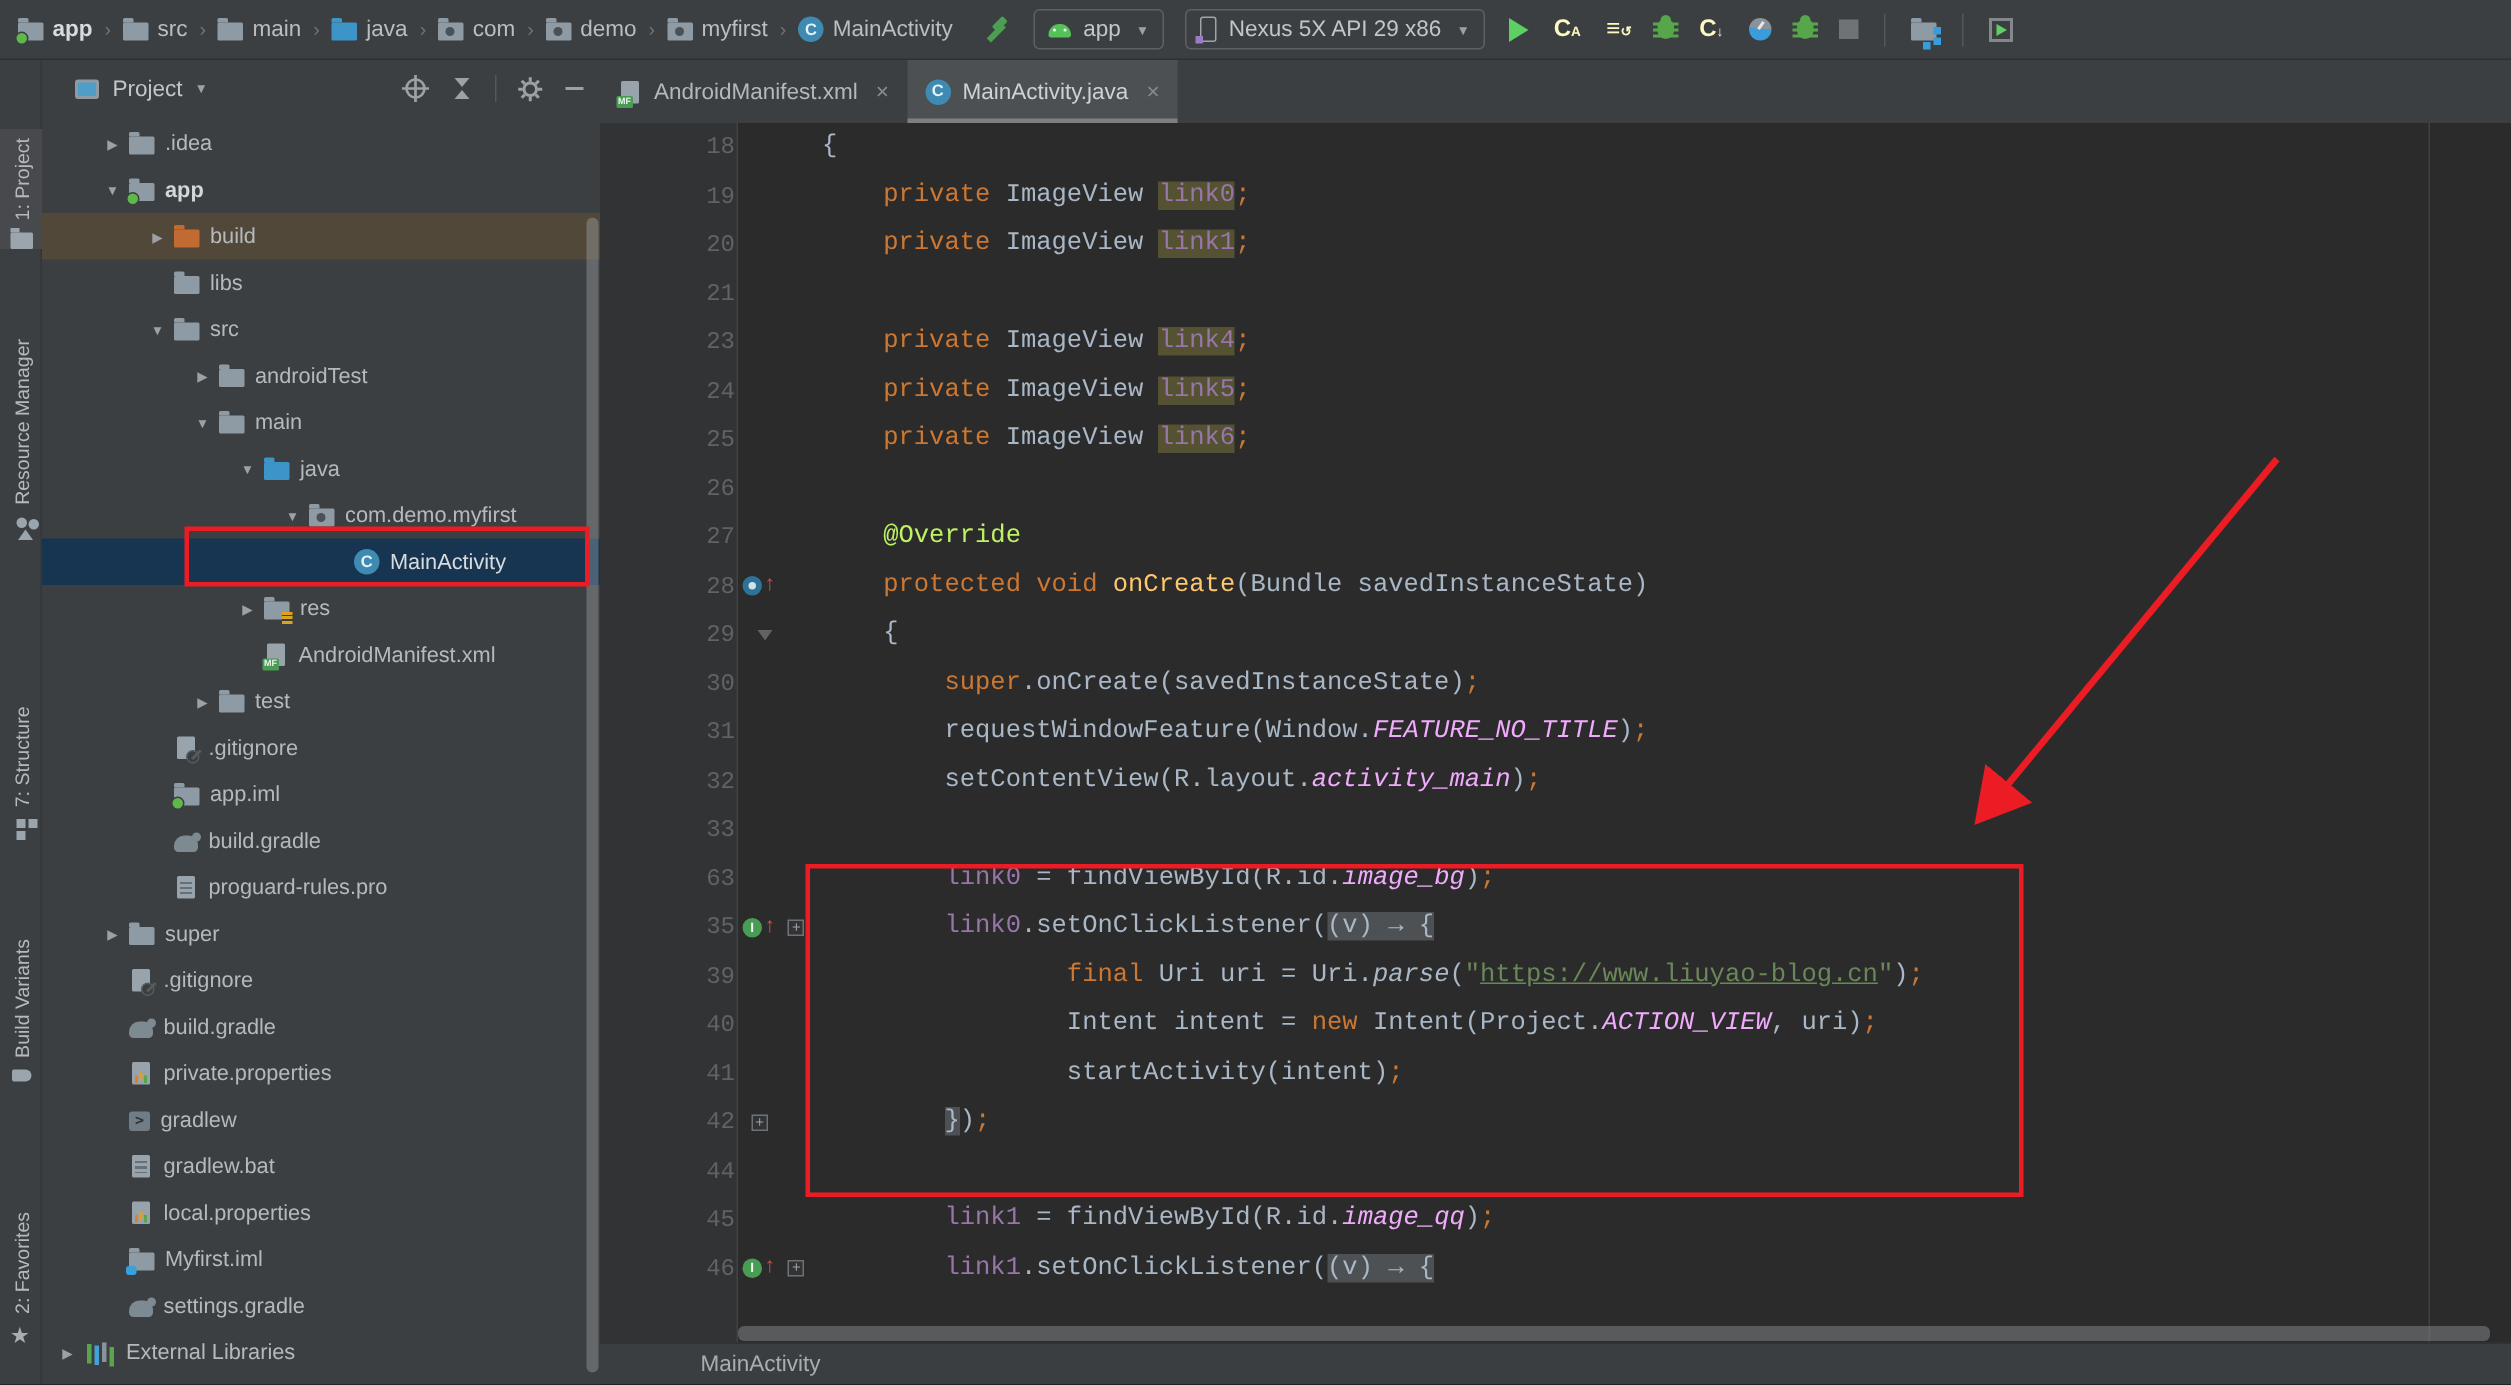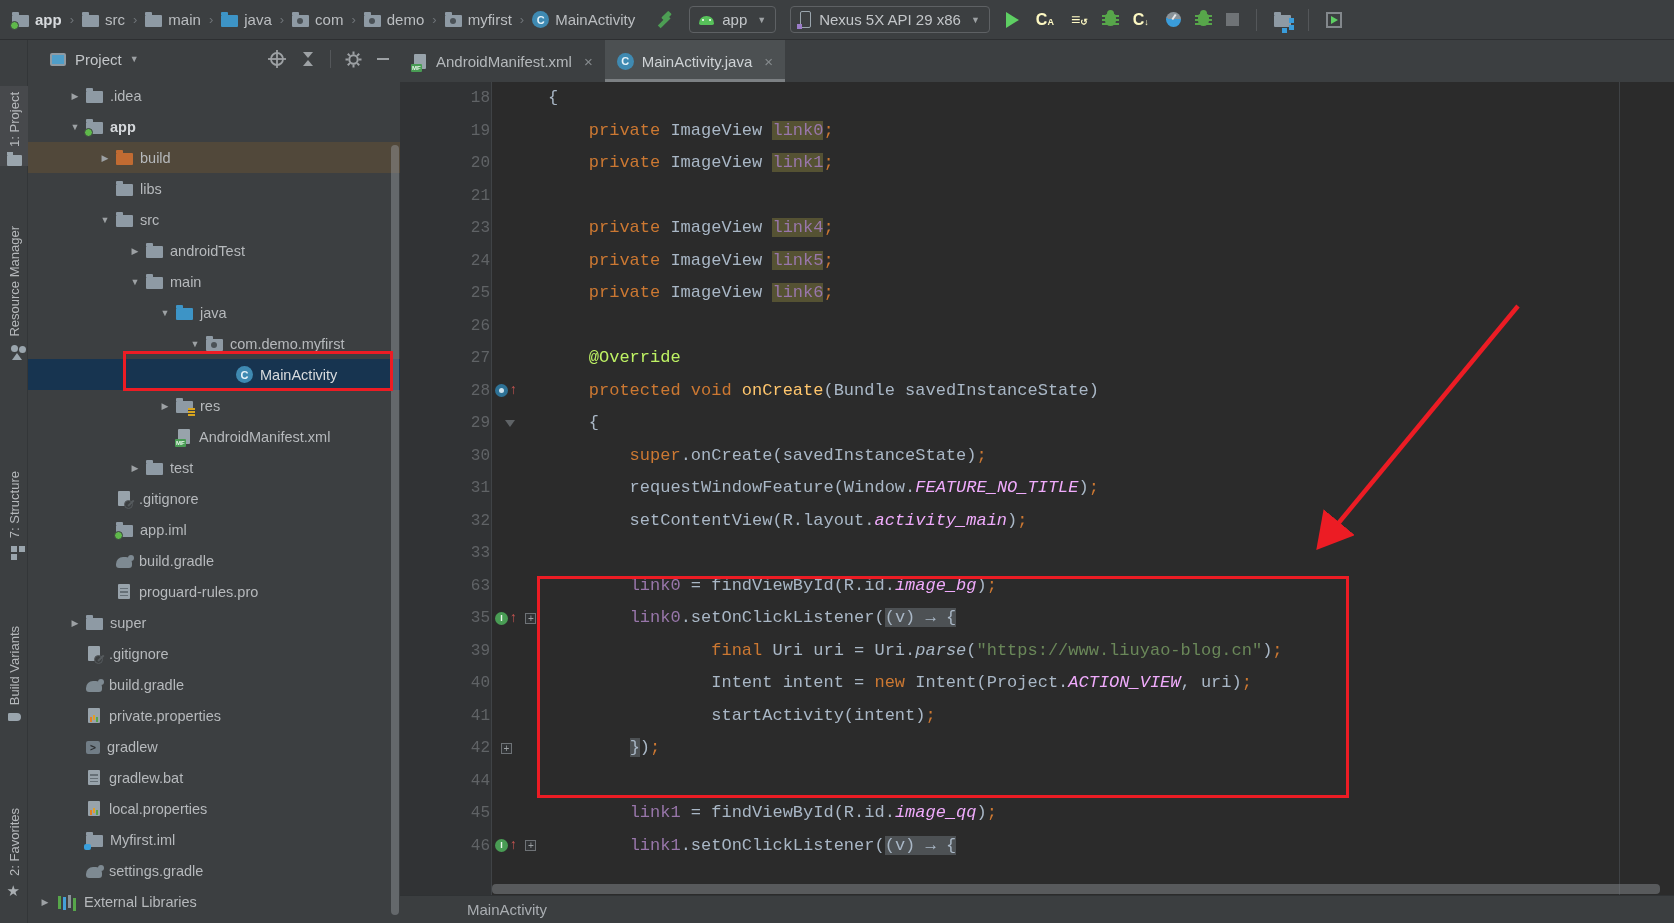--- a/index.html
+++ b/index.html
@@ -123,21 +123,21 @@
   .tab.active::after{content:"";position:absolute;left:0;bottom:0;width:100%;height:3px;background:#7c8083;}
   .gutter-bg{position:absolute;left:0;top:42px;width:92px;height:813px;background:#313335;border-right:1px solid #404346;}
   .code{position:absolute;left:4px;top:42px;width:1488px;height:813px;font:17px/32.5px "Liberation Mono","DejaVu Sans Mono",monospace;padding-left:42px;}
   .cline{display:flex;height:32.5px;align-items:center;}
   .gut{width:92px;flex:none;display:flex;align-items:center;height:100%;}
   .lnum{width:44px;text-align:right;color:#606366;font-size:16px;flex:none;}
   .gicons{width:48px;flex:none;display:flex;align-items:center;gap:2px;padding-left:5px;}
   .lcode{padding-left:10px;white-space:pre;}
   .seg-d{color:#a9b7c6;} .seg-k{color:#cc7832;} .seg-a{color:#bef264;} .seg-m{color:#ffc66d;}
   .seg-f{color:#9876aa;} .seg-fi{color:#f0abfc;font-style:italic;} .seg-it{color:#a9b7c6;font-style:italic;}
-  .seg-s{color:#6a8759;} .seg-su{color:#6a8759;}
+  .seg-s{color:#6a8759;} .seg-su{color:#6a8759;text-decoration:underline;}
   .seg-hl{color:#9876aa;background:#555233;}
   .seg-fd{color:#a9b7c6;background:#4d5154;}
   .g-ov{width:13px;height:13px;border-radius:50%;background:#2e7296;position:relative;}
   .g-ov::after{content:"";position:absolute;left:4px;top:4px;width:5px;height:5px;border-radius:50%;background:#cfe3ee;}
   .g-im{width:13px;height:13px;border-radius:50%;background:#499c54;color:#eaf6ec;
         font:700 9px "Liberation Sans",sans-serif;text-align:center;line-height:13px;}
   .g-im::after{content:"I";}
   .g-up{color:#c75450;font-size:14px;line-height:13px;margin-left:-1px;}
   .g-pl{width:11px;height:11px;border:1px solid #6e7276;color:#9da1a4;font:10px/9px "Liberation Sans",sans-serif;
         text-align:center;margin-left:6px;background:#313335;}

